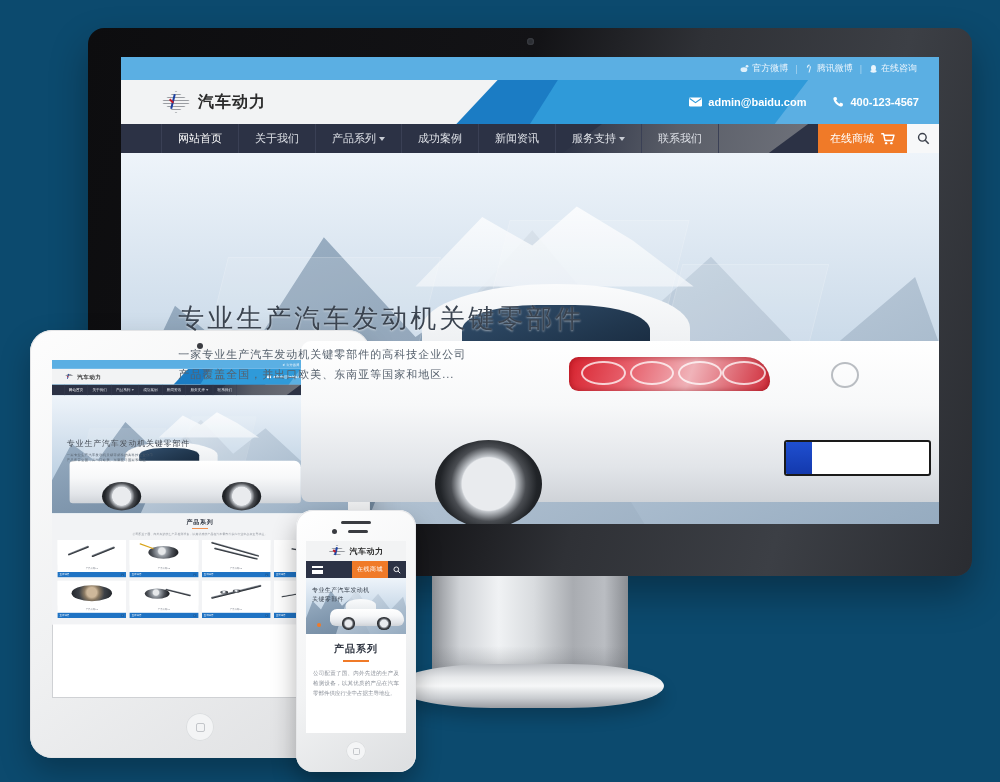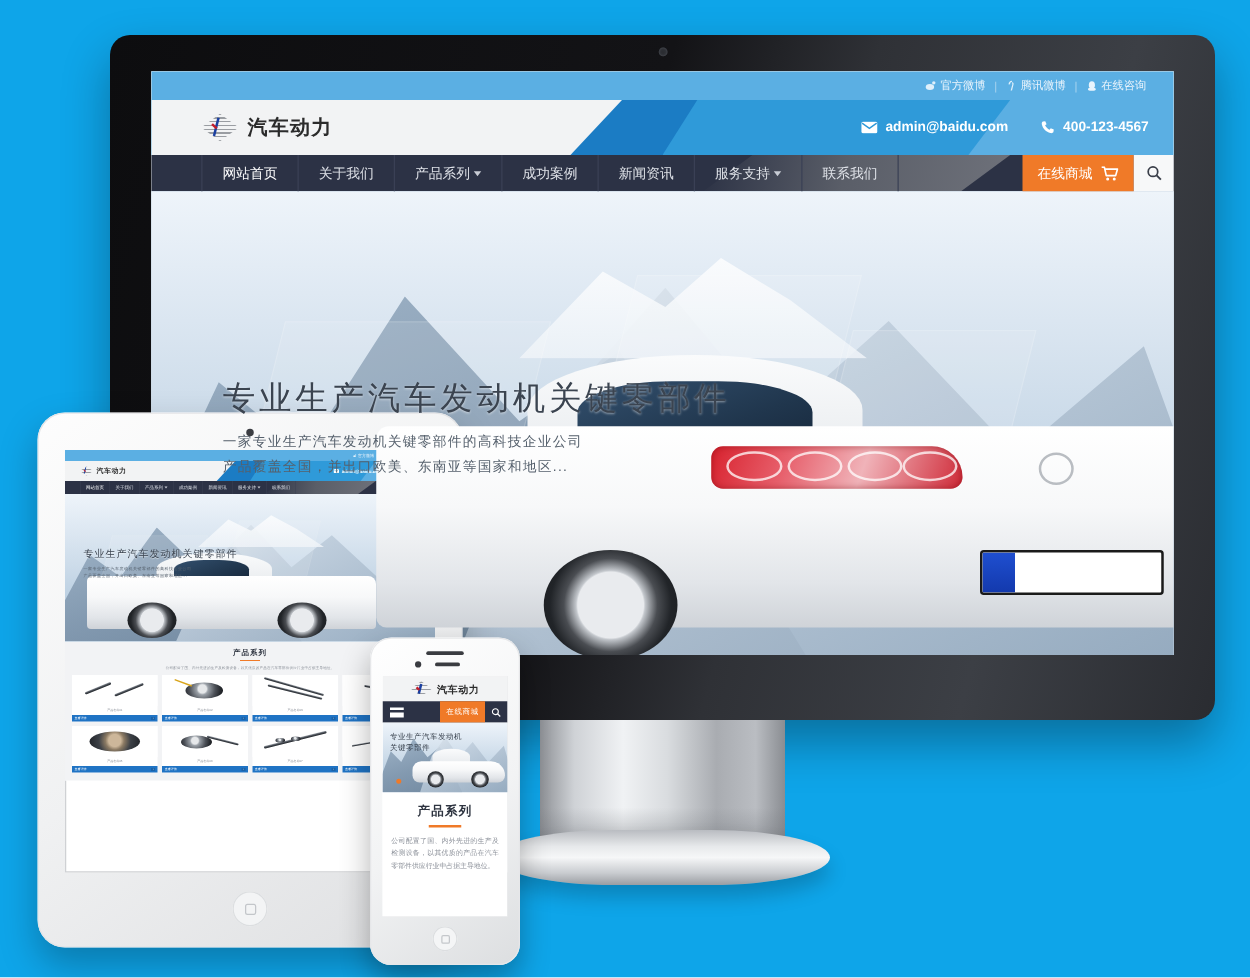--- a/index.html
+++ b/index.html
@@ -1,18 +1,18 @@
 <!DOCTYPE html>
 <html><head>
 <meta charset="utf-8">
 <style>
   * { margin:0; padding:0; box-sizing:border-box; }
   html,body { width:1000px; height:782px; overflow:hidden; background:#ffffff;
     font-family:"Liberation Sans","DejaVu Sans",sans-serif; }
-  #stage { position:relative; width:1000px; height:782px; background:#0ea5e9; }
+  #stage { position:relative; width:1000px; height:782px; background:#0c4a6e; }
 
   
   .monitor { position:absolute; left:88px; top:28px; width:884px; height:548px; }
   .monitor-bezel { position:absolute; inset:0; border-radius:16px;
     background:linear-gradient(105deg,#0d0d0f 0%,#131316 44%,#2f3136 60%,#3c3f45 80%,#2a2c31 100%);
     box-shadow:0 18px 38px rgba(0,0,0,.32); }
   .monitor-cam { position:absolute; left:50%; top:10px; width:7px; height:7px; margin-left:-3.5px;
     border-radius:50%; background:#2c2e33; box-shadow:inset 0 0 2px #55585f; }
   .monitor-screen { position:absolute; left:33px; top:29px; width:818px; height:467px;
     overflow:hidden; background:#fff; }

